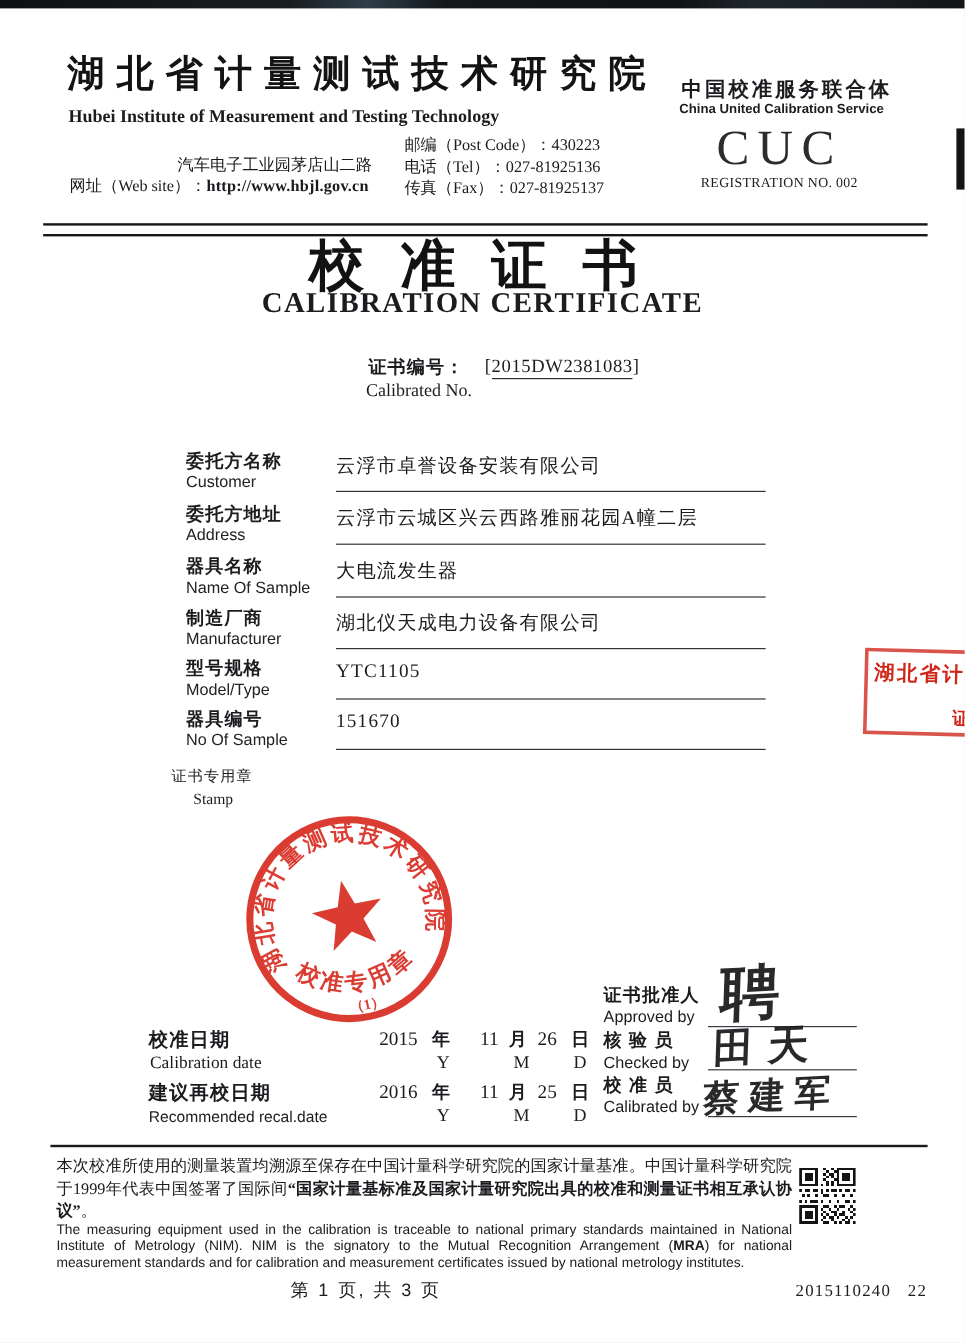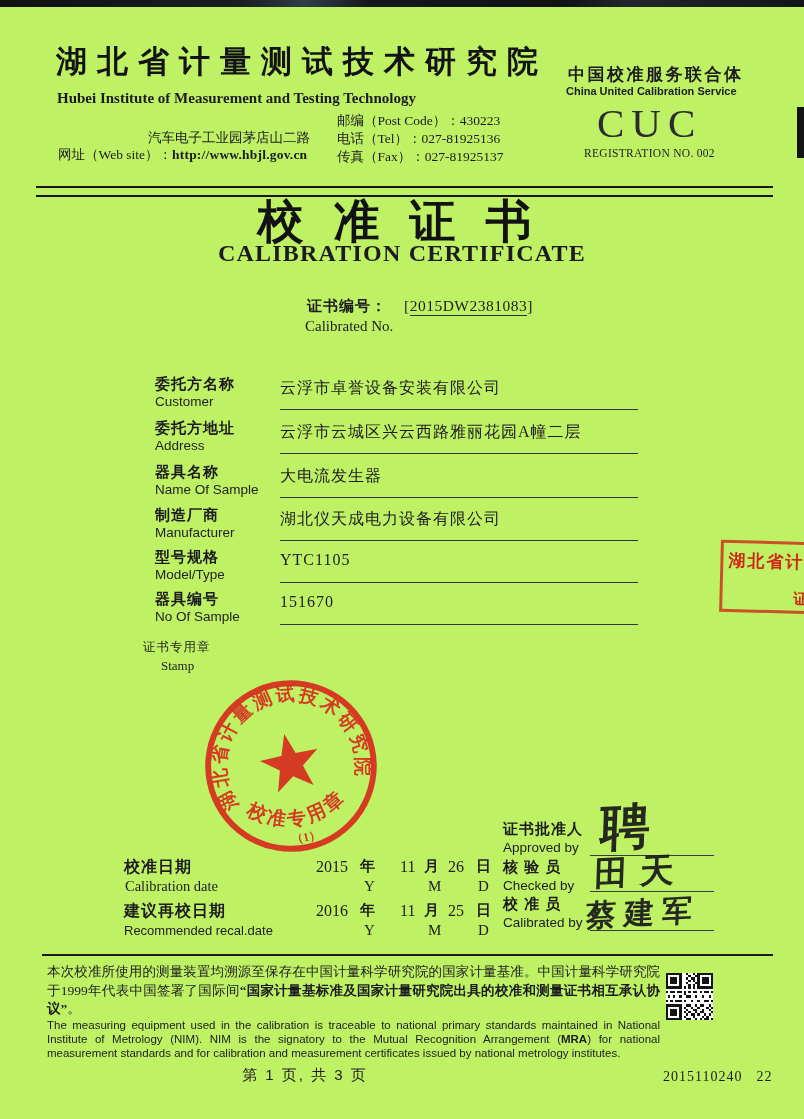--- a/index.html
+++ b/index.html
@@ -1,16 +1,16 @@
 <!DOCTYPE html>
 <html><head>
 <meta charset="utf-8">
 <style>
   html,body{margin:0;padding:0;background:#e9e9e9;}
-  .page{position:relative;width:804px;height:1119px;background:#bef264;overflow:hidden;
+  .page{position:relative;width:804px;height:1119px;background:#ffffff;overflow:hidden;
         font-family:"Liberation Sans",sans-serif;color:#1c1c20;margin:0 auto;}
   .abs{position:absolute;}
 
   
   .topbar{position:absolute;left:0;top:0;width:804px;height:7px;
           background:linear-gradient(90deg,#0e1012 0%,#1a1d20 30%,#2e3e48 38%,#15181b 46%,#0f1113 70%,#20262b 78%,#121417 100%);}
   .edgebar{position:absolute;left:797px;top:107px;width:7px;height:51px;background:#141414;}
 
   
   .inst-cn{left:56px;top:46px;font-weight:700;font-size:31px;line-height:1;letter-spacing:10px;color:#131316;white-space:nowrap;}

